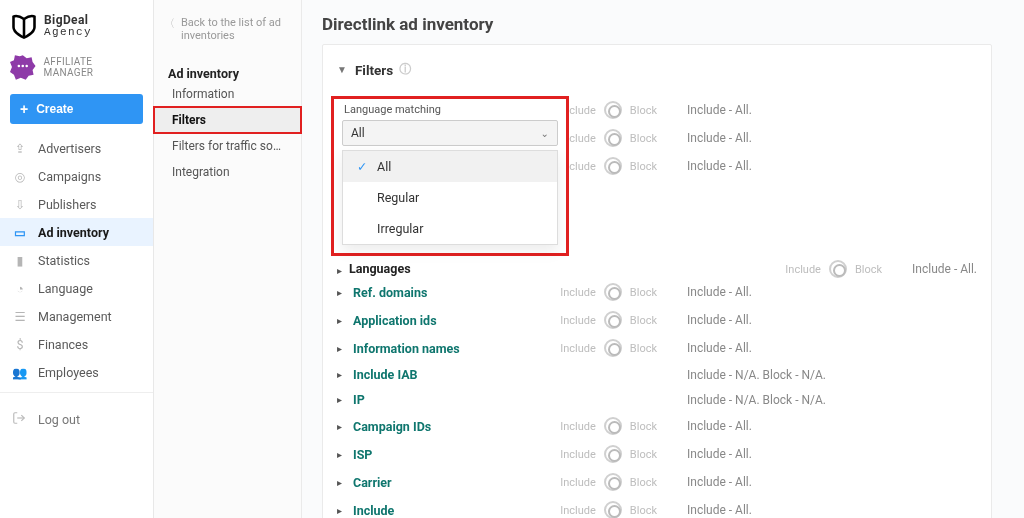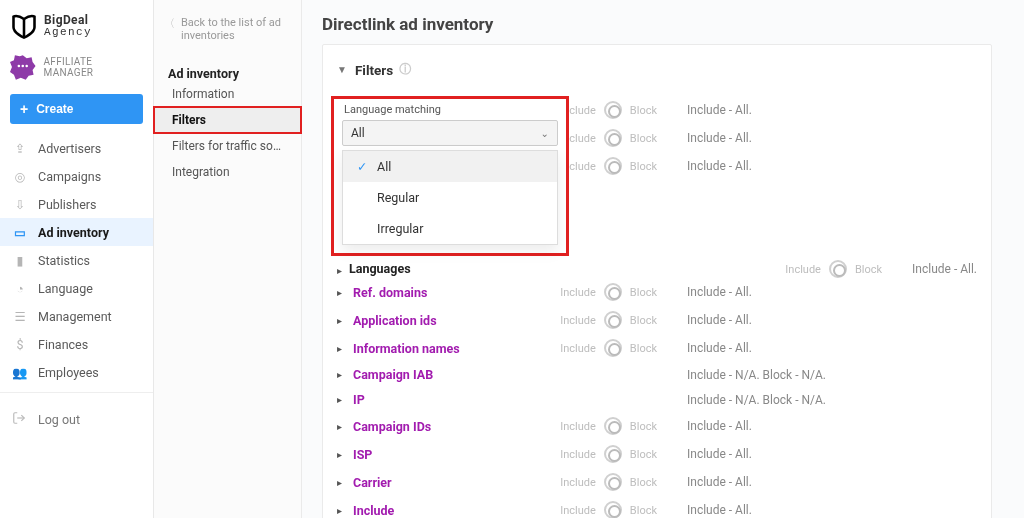--- a/index.html
+++ b/index.html
@@ -36,21 +36,21 @@
 
 .main { flex: 1; background: #fafbfc; padding: 14px 20px; overflow-y: auto; }
 .page-title { font-size: 17px; color: #444; margin-bottom: 10px; }
 .panel { background: #fff; border: 1px solid #eaeaea; border-radius: 2px; padding: 10px 14px 18px; width: 670px; }
 .panel-head { display: flex; align-items: center; font-size: 13.5px; font-weight: 700; padding: 6px 0 10px; }
 .panel-head .caret { margin-right: 8px; color: #777; font-size: 10px; }
 .panel-head .info { margin-left: 6px; color: #ccc; font-size: 12px; }
 .filter-row { display: flex; align-items: center; padding: 5px 0; border-bottom: 0; }
 .fr-left { display: flex; align-items: center; width: 200px; }
 .fr-left .caret { color: #555; font-size: 10px; margin-right: 8px; width: 8px; }
-.fr-left .lbl { font-size: 12.5px; font-weight: 700; color: #a21caf; }
+.fr-left .lbl { font-size: 12.5px; font-weight: 700; color: #0f766e; }
 .fr-mid { width: 120px; display: flex; align-items: center; justify-content: flex-end; gap: 8px; font-size: 11px; color: #bdbdbd; }
 .fr-mid .tog { width: 18px; height: 18px; border-radius: 50%; border: 2px solid #d0d0d0; display: inline-block; position: relative; }
 .fr-mid .tog::after { content: ""; position: absolute; bottom: -1px; right: -1px; width: 9px; height: 9px; border-radius: 50%; border: 2px solid #bbb; background: #fff; }
 .fr-status { margin-left: 30px; font-size: 12px; color: #888; }
 
 .highlight-box { border: 3px solid #e12020; padding: 2px 8px 8px; margin: 8px 0 4px -6px; width: 238px; position: relative; z-index: 5; background:#fff; }
 .highlight-box .hl-title { font-size: 11px; color: #555; padding: 2px 2px 4px; }
 .combo { background: #f4f4f4; border: 1px solid #ccc; border-radius: 2px; padding: 5px 8px; display: flex; justify-content: space-between; align-items: center; font-size: 12px; cursor: pointer; }
 .combo .chev { color: #777; font-size: 10px; }
 .dropdown { border: 1px solid #ddd; margin-top: 4px; background: #fff; box-shadow: 0 6px 14px rgba(0,0,0,0.08); }
@@ -257,21 +257,21 @@
             <div class="fr-mid">
               <span>Include</span>
               <span class="tog"></span>
               <span>Block</span>
             </div>
             <div class="fr-status">Include - All.</div>
           </div>
           <div class="filter-row">
             <div class="fr-left">
               <span class="caret">▸</span>
-              <span class="lbl">Campaign IAB</span>
+              <span class="lbl">Include IAB</span>
             </div>
             <div class="fr-mid"></div>
             <div class="fr-status">Include - N/A. Block - N/A.</div>
           </div>
           <div class="filter-row">
             <div class="fr-left">
               <span class="caret">▸</span>
               <span class="lbl">IP</span>
             </div>
             <div class="fr-mid"></div>

